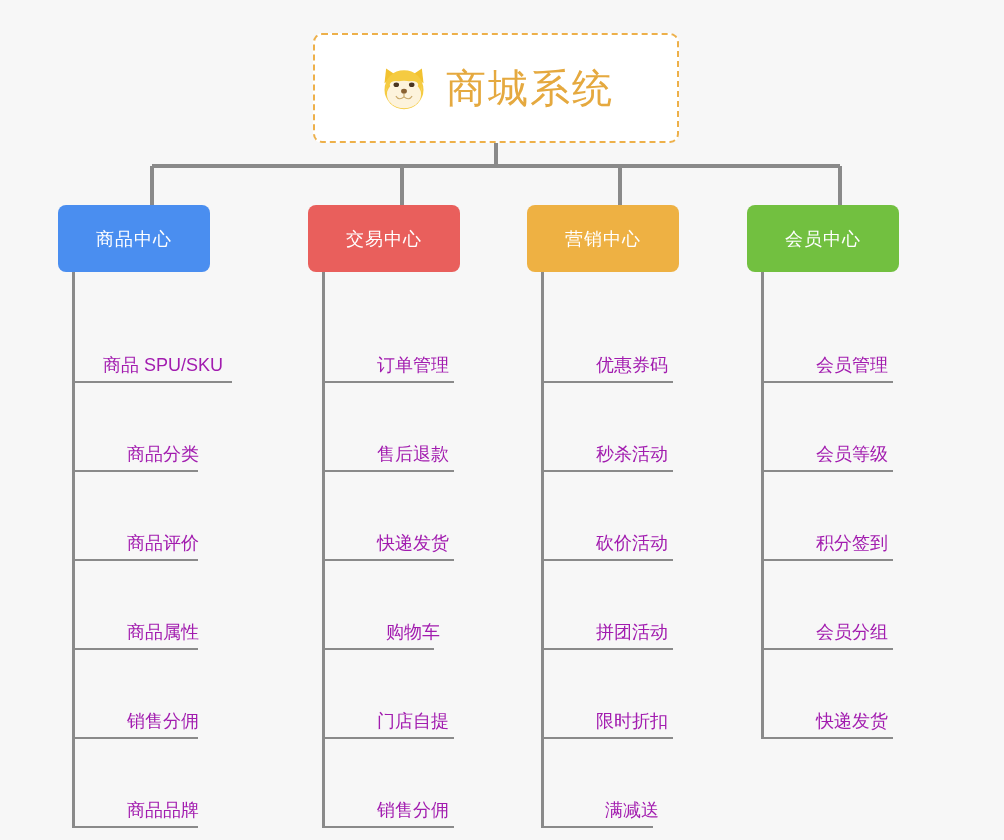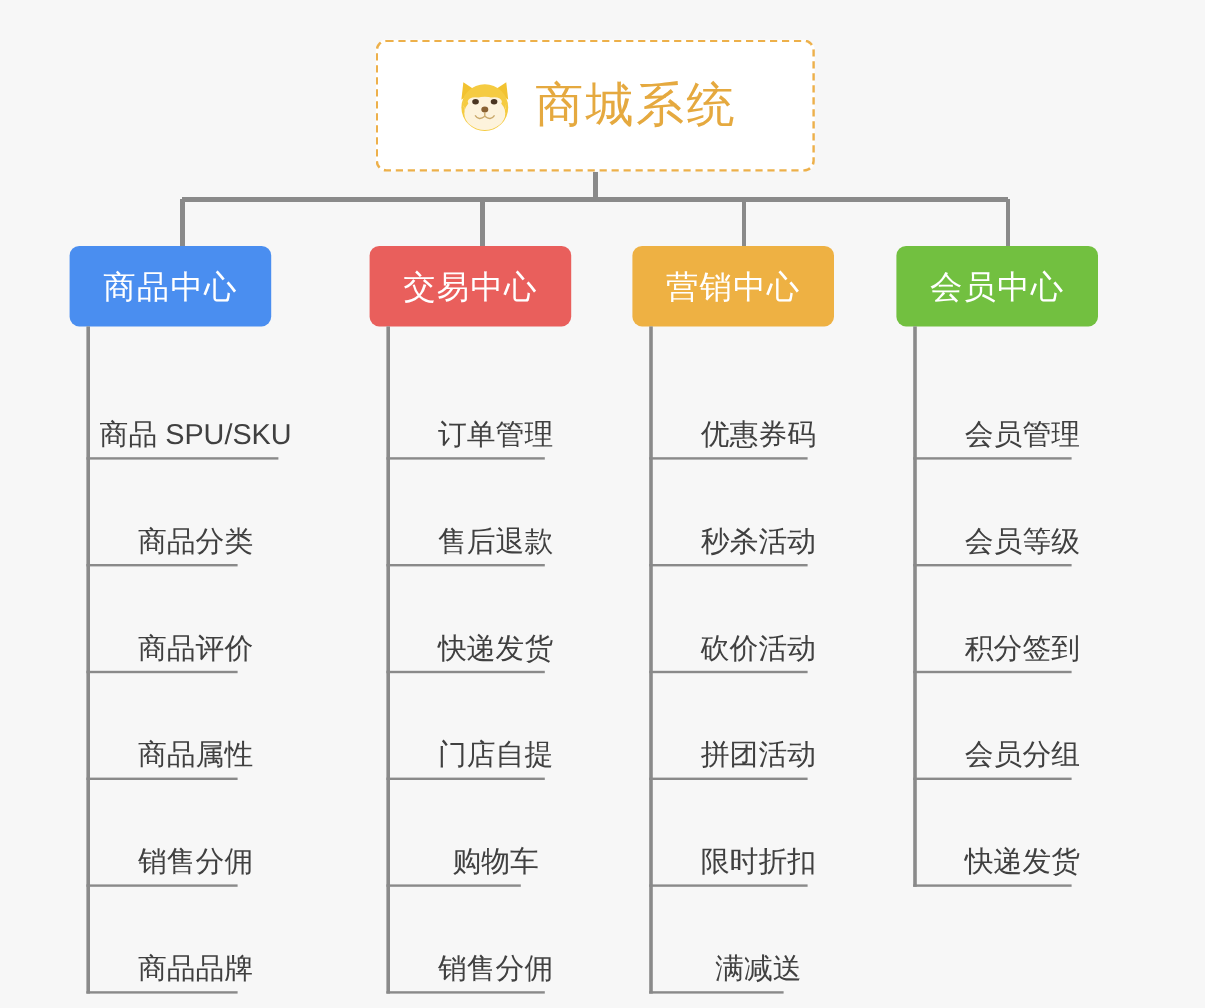--- a/index.html
+++ b/index.html
@@ -60,29 +60,29 @@
     height: 840px;
     pointer-events: none;
   }
 
   
   .branch {
     position: absolute;
     top: 205px;
   }
   .branch-header {
-    width: 168px;
+    width: 152px;
     height: 67px;
     box-sizing: border-box;
     border-radius: 8px;
     display: flex;
     align-items: center;
     justify-content: center;
     color: #ffffff;
-    font-size: 27px;
+    font-size: 18px;
     letter-spacing: 1px;
     white-space: nowrap;
   }
 
   .leaf-list {
     position: relative;
     margin-top: 0;
     padding-top: 22px;
     margin-left: 14px;
     border-left: 3px solid #8a8a8a;
@@ -100,23 +100,23 @@
   }
   .leaf-item::after {
     content: "";
     position: absolute;
     left: -3px;
     bottom: 0;
     height: 2px;
     background: #8a8a8a;
   }
   .leaf-label {
-    font-size: 24px;
+    font-size: 18px;
     line-height: 1.1;
-    color: #404040;
+    color: #a21caf;
     white-space: nowrap;
     font-family: "Liberation Sans", "DejaVu Sans", sans-serif;
   }
 
   
   .col-0 .leaf-item::after { width: 160px; }
   .col-1 .leaf-item::after { width: 132px; }
   .col-2 .leaf-item::after { width: 132px; }
   .col-3 .leaf-item::after { width: 132px; }
 
@@ -173,25 +173,25 @@
     <div class="leaf-list" style="border-left-color: rgb(138, 138, 138);">
       <div class="leaf-item">
         <span class="leaf-label">订单管理</span>
       </div>
       <div class="leaf-item">
         <span class="leaf-label">售后退款</span>
       </div>
       <div class="leaf-item">
         <span class="leaf-label">快递发货</span>
       </div>
+      <div class="leaf-item w-narrow">
+        <span class="leaf-label">购物车</span>
+      </div>
       <div class="leaf-item">
         <span class="leaf-label">门店自提</span>
-      </div>
-      <div class="leaf-item w-narrow">
-        <span class="leaf-label">购物车</span>
       </div>
       <div class="leaf-item">
         <span class="leaf-label">销售分佣</span>
       </div>
     </div>
   </div>
 
   <div class="branch col-2" style="left:527px;text-align:right;">
     <div class="branch-header" style="background: rgb(238, 177, 67);">
       <span>营销中心</span>

